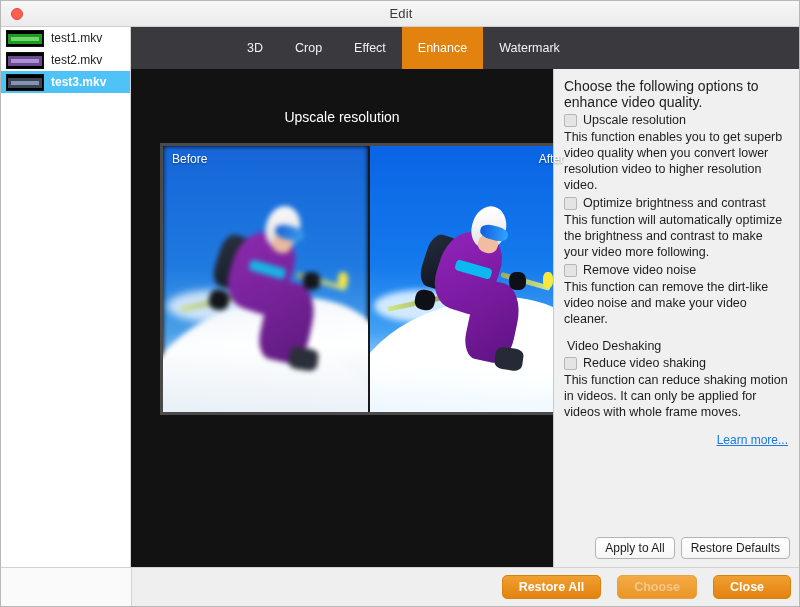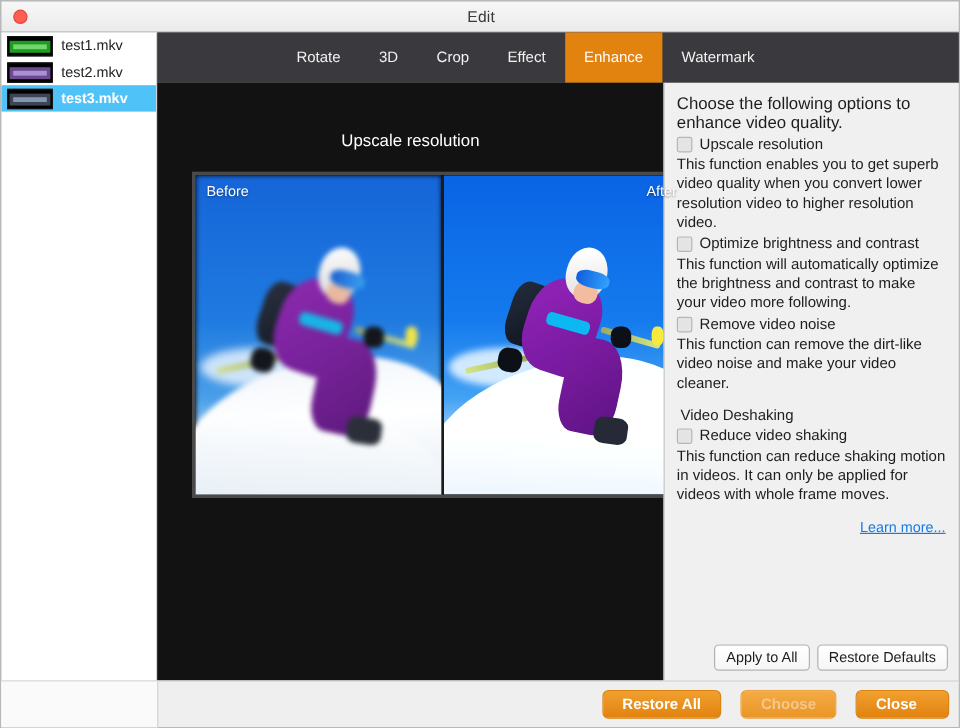--- a/index.html
+++ b/index.html
@@ -7,21 +7,21 @@
   html, body {
     margin: 0; padding: 0;
     width: 800px; height: 607px;
     overflow: hidden;
     font-family: "Liberation Sans", sans-serif;
     background: #ffffff;
   }
   #app {
     position: relative;
     width: 800px; height: 607px;
-    background: #a3a3a3;
+    background: #d946ef;
     border: 1px solid #b8b8b8;
     overflow: hidden;
   }
 
   
   #titlebar {
     position: absolute; left: 0; top: 0;
     width: 800px; height: 26px;
     background: linear-gradient(#f7f7f7, #ebebeb);
     border-bottom: 1px solid #cfcfcf;
@@ -379,23 +379,20 @@
         <div class="band" style="background:#3d4452"></div>
         <div class="band2" style="background:#8fa3c4"></div>
       </div>
       <div class="file-name">test3.mkv</div>
     </div>
 
   </div>
 
   <div id="tabbar">
     <div class="tab-spacer"></div>
-    <div class="tab">
-        <span>Rotate</span>
-      </div>
     <div class="tab">
         <span>3D</span>
       </div>
     <div class="tab">
         <span>Crop</span>
       </div>
     <div class="tab">
         <span>Effect</span>
       </div>
     <div class="tab active">

